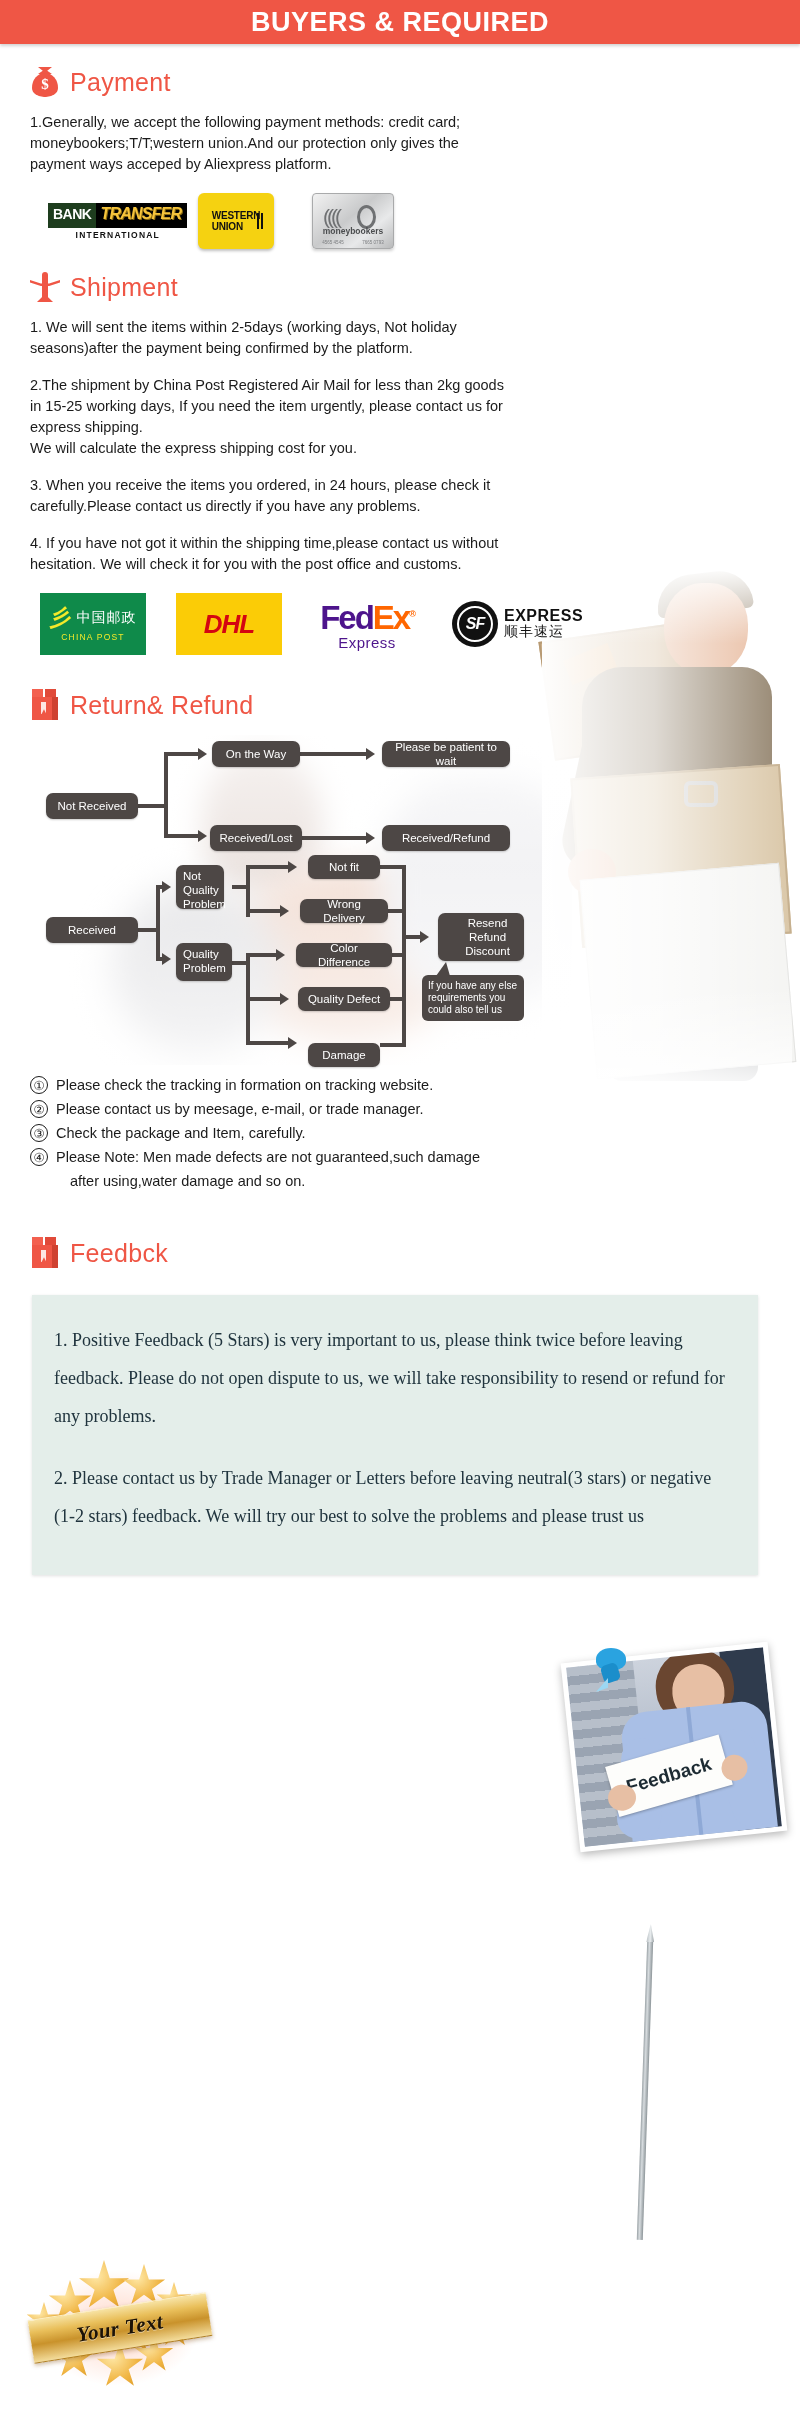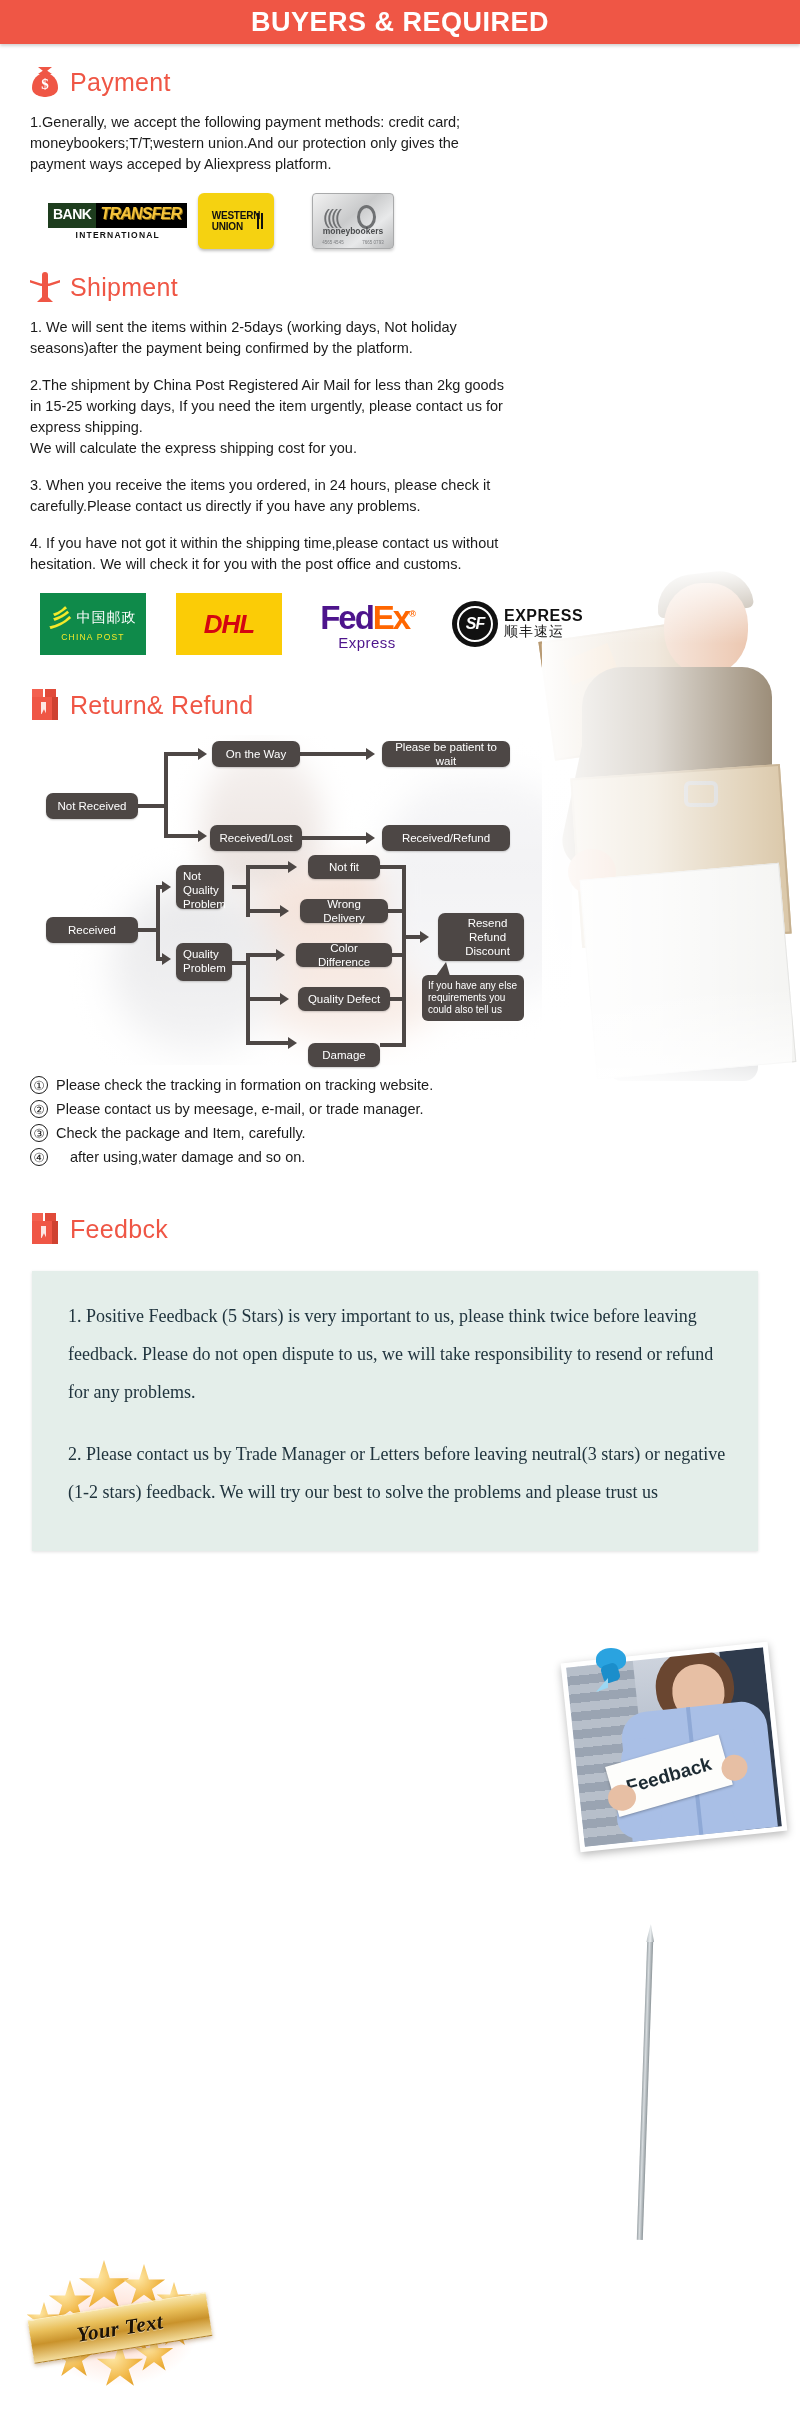--- a/index.html
+++ b/index.html
@@ -401,21 +401,21 @@
   .pin .headp { position:absolute; left:6px; top:0; width:30px; height:22px;
     background:#2aa3e0; border-radius:50% 50% 40% 40%; }
   .pin .neck  { position:absolute; left:12px; top:16px; width:17px; height:18px;
     background:#1b8ecb; border-radius:5px; transform:rotate(-18deg); }
   .pin .tipp  { position:absolute; left:6px; top:30px; width:12px; height:14px;
     background:#9cd7f2; clip-path: polygon(0 100%, 100% 0, 100% 70%); }
 
   .fb-panel {
     margin: 0 42px 0 32px;
     background:#e4eeea;
-    padding: 26px 30px 40px 36px;
+    padding: 26px 30px 40px 22px;
     position:relative;
     z-index:6;
     box-shadow: 0 1px 3px rgba(0,0,0,.12);
   }
   .fb-panel p {
     font-family:"Liberation Serif", serif;
     font-size:18px;
     line-height:38px;
     color:#20343e;
   }
@@ -677,20 +677,21 @@
       <div class="num">②</div>
       <div>Please contact us by meesage, e-mail, or trade manager.</div>
     </div>
     <div class="note">
       <div class="num">③</div>
       <div>Check the package and Item, carefully.</div>
     </div>
     <div class="note">
       <div class="num">④</div>
       <div>
+        <div>Please Note: Men made defects  are not guaranteed,such damage</div>
         <div style="padding-left:14px">after using,water damage and so on.</div>
       </div>
     </div>
   </div>
 </div>
 
 <div class="section">
   <div class="sec-head" style="margin-top:44px; margin-bottom:26px">
     <div class="sec-icon ico-box">
       <div class="lidL"></div>

